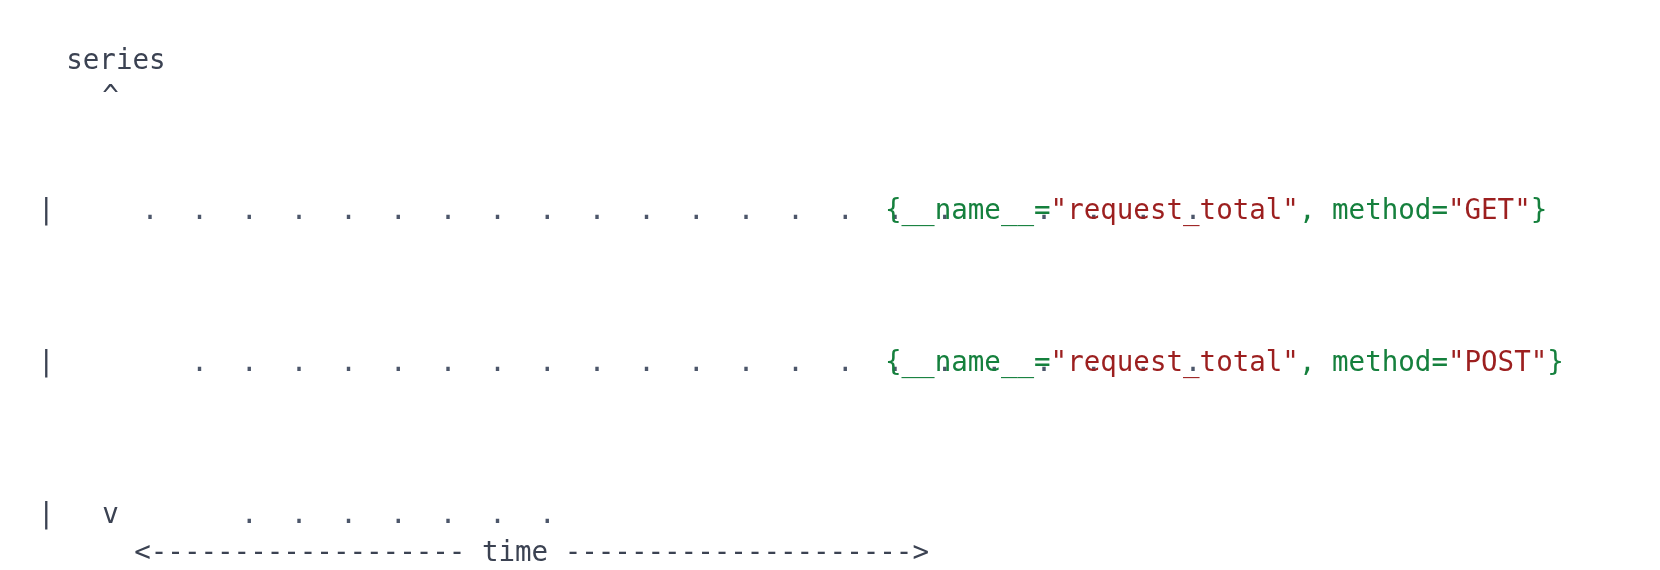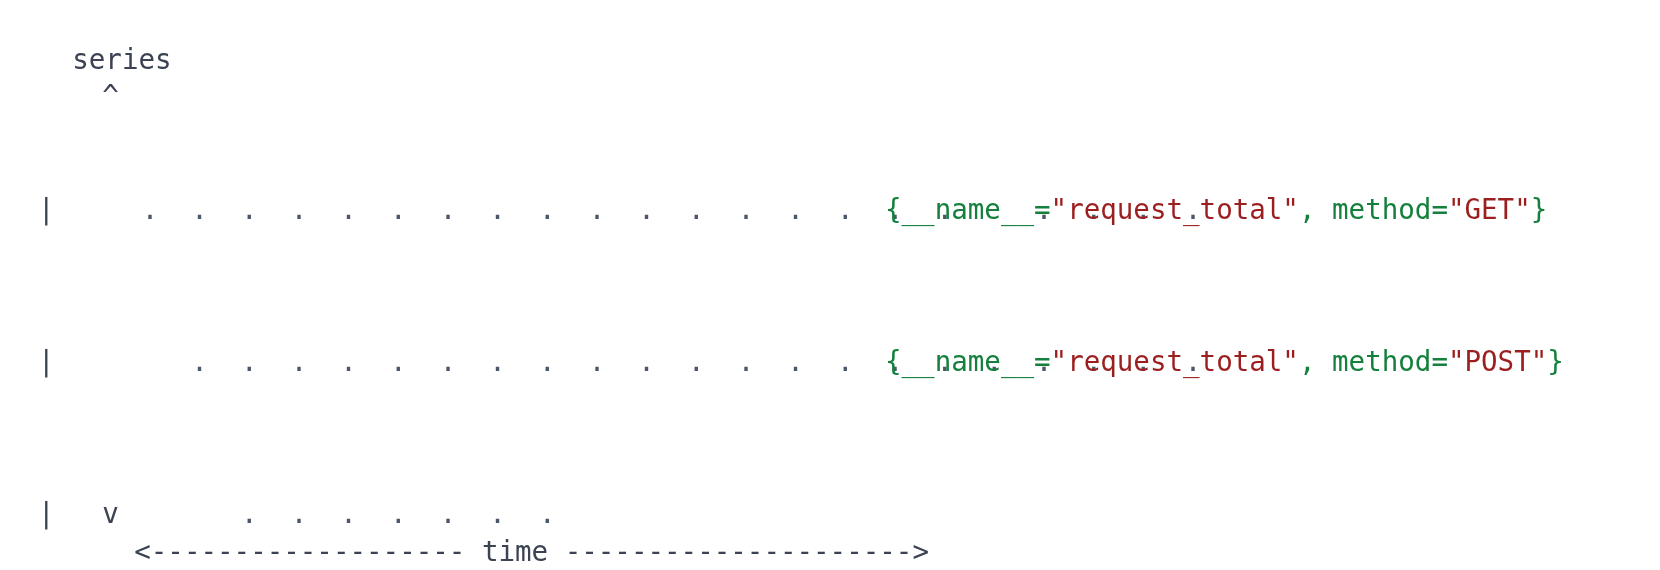--- a/index.html
+++ b/index.html
@@ -28,21 +28,21 @@
     white-space: pre;
     -webkit-font-smoothing: antialiased;
   }
 
   .row {
     height: 38px;
     white-space: pre;
     position: relative;
   }
 
-  .axis-title { color: #3b4252; margin-left: 6px; }
+  .axis-title { color: #3b4252; }
   .axis-mark  { color: #3b4252; }
   .samples    { color: #4c566a; }
 
   .lbl        { color: #4d5361; }
   .lbl .str   { color: #9c1f1f; }
   .lbl .punc  { color: #15803d; }
 
   .time-axis  { color: #3b4252; }
 </style>
 </head>

